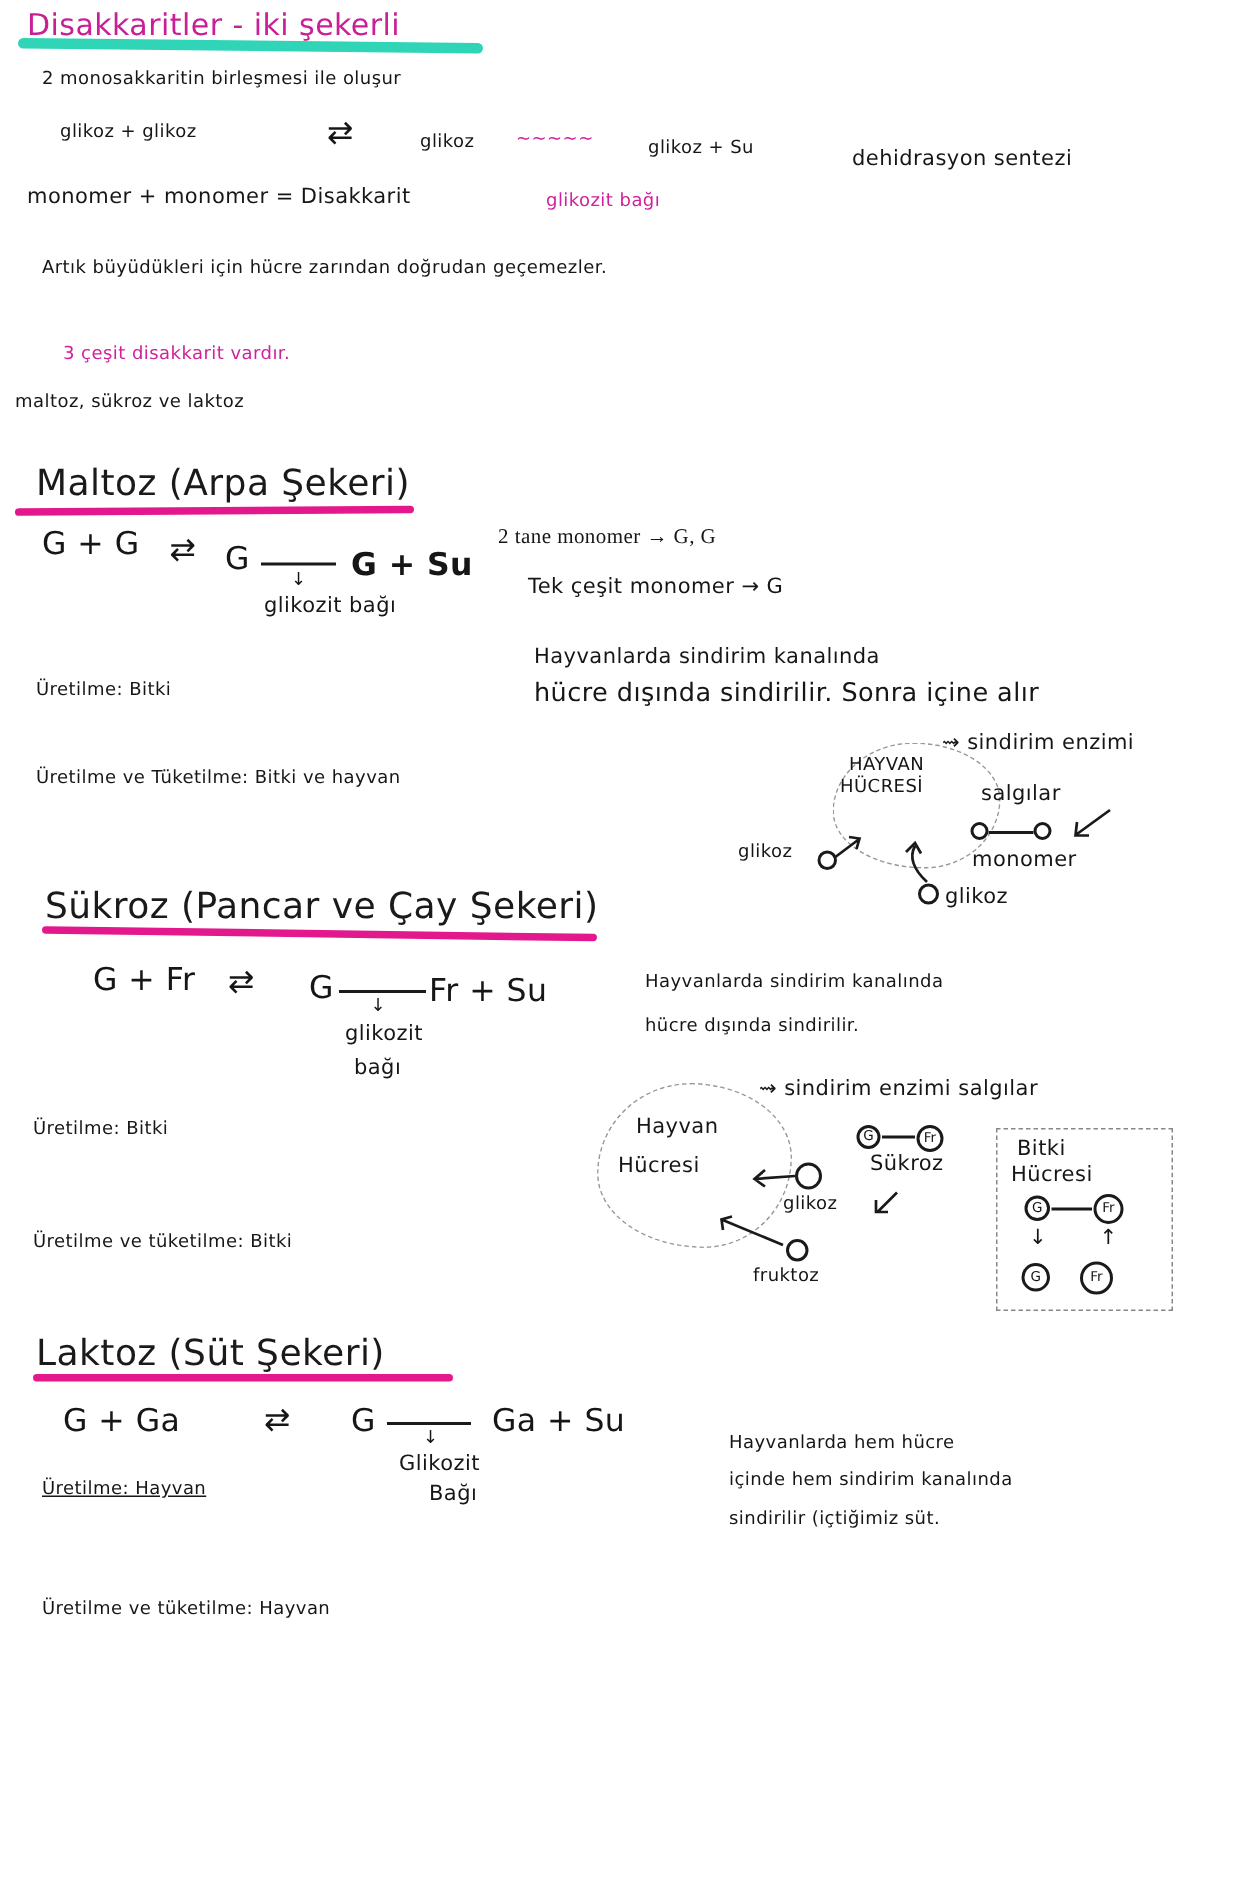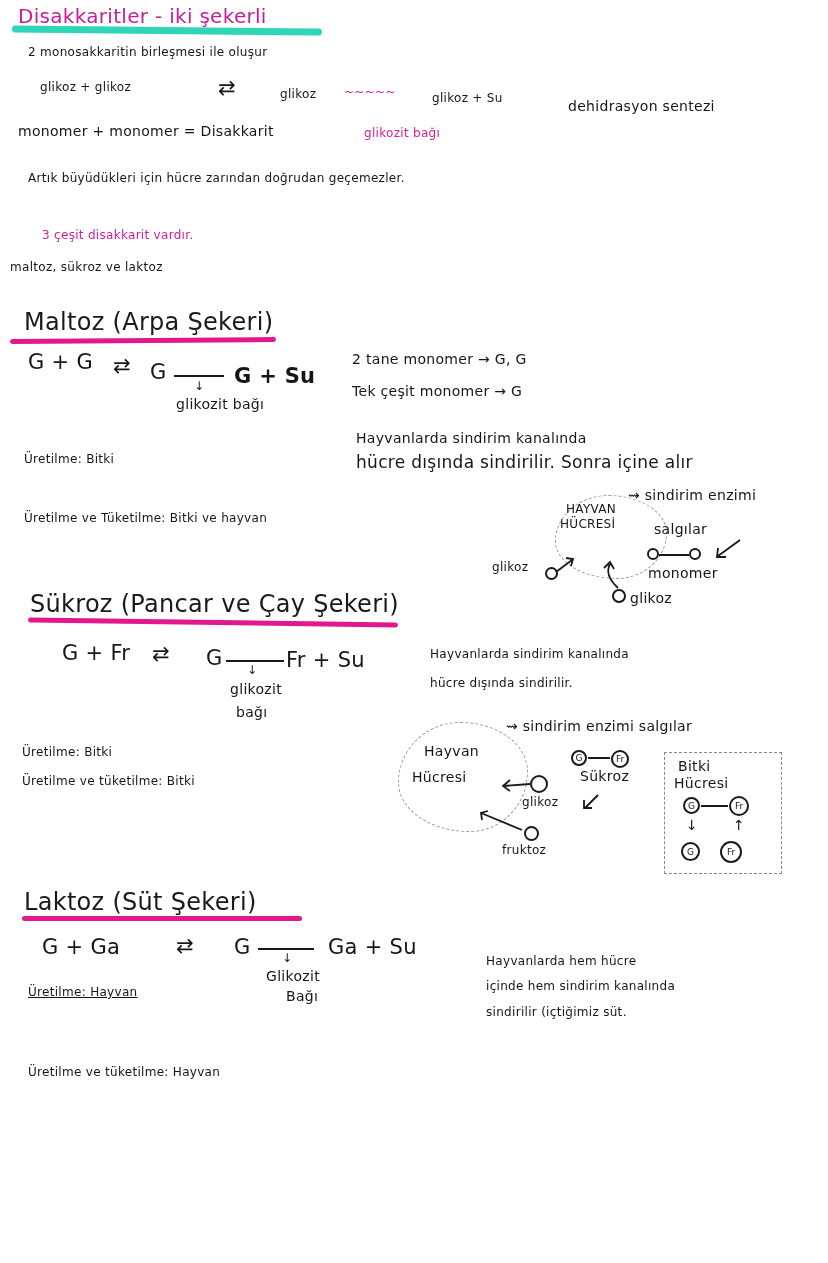--- a/index.html
+++ b/index.html
@@ -45,21 +45,21 @@
 <div class="t h-sec" style="left:24px;top:310px;">Maltoz (Arpa Şekeri)</div>
 <div class="hl-pink" style="left:10px;top:338px;width:266px;transform:rotate(-0.4deg);"></div>
 <div class="t eq" style="left:28px;top:352px;">G + G</div>
 <div class="t eq" style="left:113px;top:356px;">⇄</div>
 <div class="t eq" style="left:150px;top:362px;">G</div>
 <div class="under" style="left:174px;top:375px;width:50px;"></div>
 <div class="t eq" style="left:234px;top:366px;font-weight:bold;">G + Su</div>
 <div class="t tiny" style="left:194px;top:380px;">↓</div>
 <div class="t small" style="left:176px;top:397px;">glikozit bağı</div>
 
-<div class="t small" style="left:352px;top:352px;">2 tane monomer → G, G</div>
+<div class="t small" style="left:332px;top:352px;font-family:Liberation Serif, serif;">2 tane monomer → G, G</div>
 <div class="t small" style="left:352px;top:384px;">Tek çeşit monomer → G</div>
 <div class="t small" style="left:356px;top:431px;">Hayvanlarda sindirim kanalında</div>
 <div class="t note" style="left:356px;top:454px;">hücre dışında sindirilir. Sonra içine alır</div>
 
 <div class="t body-txt" style="left:24px;top:453px;">Üretilme: Bitki</div>
 <div class="t body-txt" style="left:24px;top:512px;">Üretilme ve Tüketilme: Bitki ve hayvan</div>
 
 <div class="cloud" style="left:555px;top:495px;width:110px;height:82px;"></div>
 <div class="t tiny" style="left:566px;top:503px;">HAYVAN</div>
 <div class="t tiny" style="left:560px;top:518px;">HÜCRESİ</div>
@@ -87,21 +87,21 @@
 <div class="under" style="left:226px;top:660px;width:58px;"></div>
 <div class="t eq" style="left:286px;top:650px;">Fr + Su</div>
 <div class="t tiny" style="left:247px;top:664px;">↓</div>
 <div class="t small" style="left:230px;top:682px;">glikozit</div>
 <div class="t small" style="left:236px;top:705px;">bağı</div>
 
 <div class="t body-txt" style="left:430px;top:648px;">Hayvanlarda sindirim kanalında</div>
 <div class="t body-txt" style="left:430px;top:677px;">hücre dışında sindirilir.</div>
 
 <div class="t body-txt" style="left:22px;top:746px;">Üretilme: Bitki</div>
-<div class="t body-txt" style="left:22px;top:775px;">Üretilme ve tüketilme: Bitki</div>
+<div class="t body-txt" style="left:22px;top:821px;">Üretilme ve tüketilme: Bitki</div>
 
 <div class="cloud" style="left:398px;top:722px;width:128px;height:108px;"></div>
 <div class="t small" style="left:506px;top:719px;">⇝ sindirim enzimi salgılar</div>
 <div class="t small" style="left:424px;top:744px;">Hayvan</div>
 <div class="t small" style="left:412px;top:770px;">Hücresi</div>
 <div class="circle" style="left:571px;top:750px;width:16px;height:16px;">G</div>
 <div class="under" style="left:588px;top:757px;width:22px;"></div>
 <div class="circle" style="left:611px;top:750px;width:18px;height:18px;">Fr</div>
 <div class="t small" style="left:580px;top:769px;">Sükroz</div>
 <div class="circle" style="left:530px;top:775px;width:18px;height:18px;"></div>

